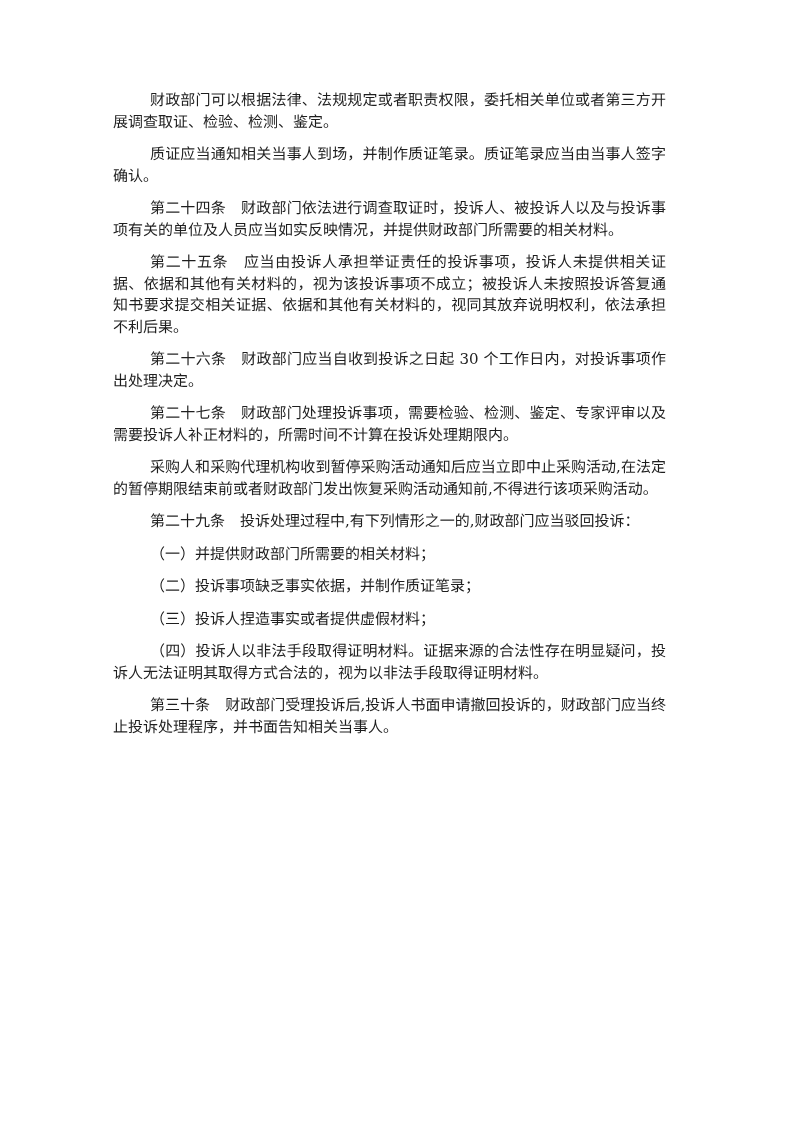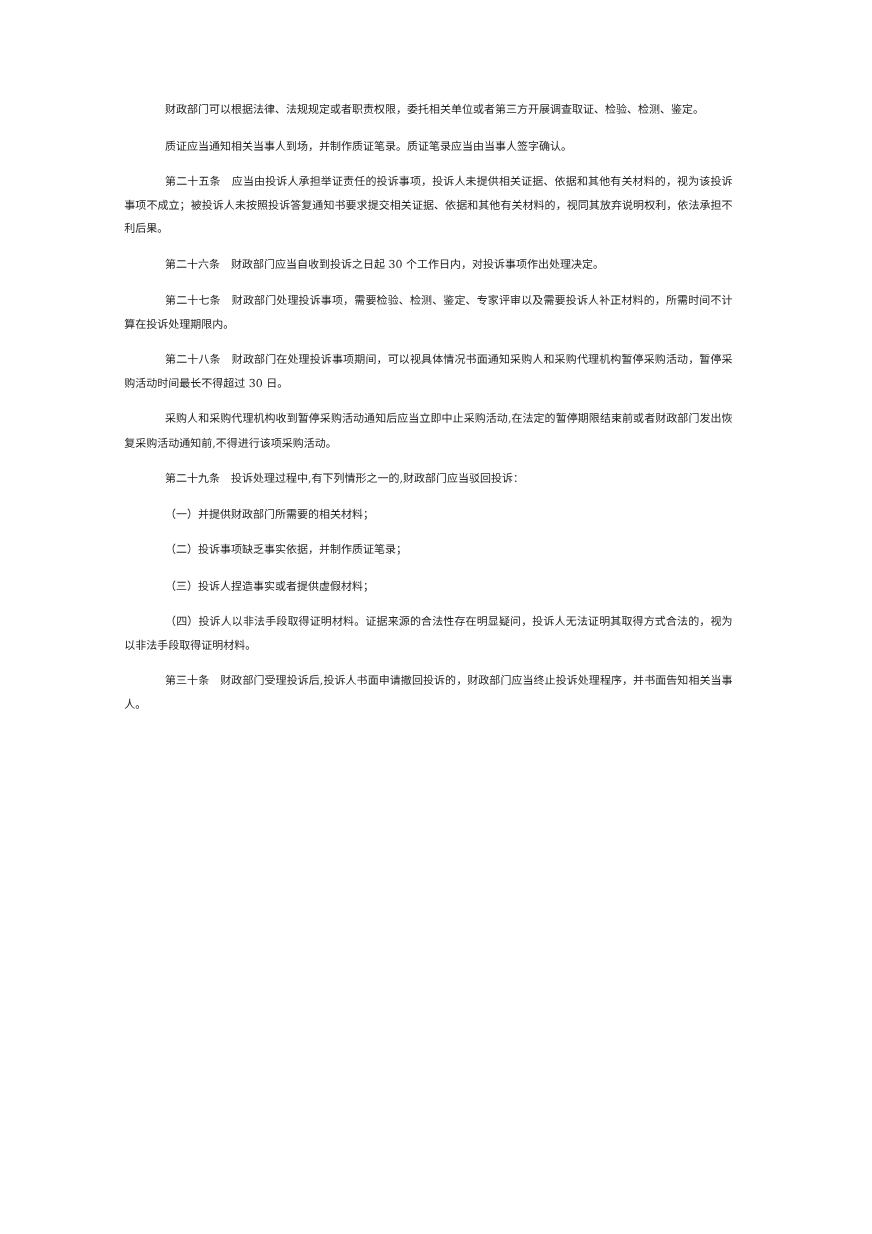--- a/index.html
+++ b/index.html
@@ -18,43 +18,43 @@
     }
     .content {
       position: absolute;
       left: 113px;
       top: 90px;
       width: 553px;
     }
     .para {
       margin: 0;
       padding: 0;
-      font-size: 10px;
+      font-size: 15px;
       line-height: 21.5px;
       text-align: justify;
       text-justify: inter-ideograph;
       text-indent: 37px;
       word-break: break-all;
       color: #1e1e1e;
     }
     .para + .para {
       margin-top: 11px;
     }
   </style>
 </head>
 <body>
 
 <div class="page">
   <div class="content">
     <p class="para">财政部门可以根据法律、法规规定或者职责权限，委托相关单位或者第三方开展调查取证、检验、检测、鉴定。</p>
     <p class="para">质证应当通知相关当事人到场，并制作质证笔录。质证笔录应当由当事人签字确认。</p>
+    <p class="para">第二十四条　财政部门依法进行调查取证时，投诉人、被投诉人以及与投诉事项有关的单位及人员应当如实反映情况，并提供财政部门所需要的相关材料。</p>
     <p class="para">第二十五条　应当由投诉人承担举证责任的投诉事项，投诉人未提供相关证据、依据和其他有关材料的，视为该投诉事项不成立；被投诉人未按照投诉答复通知书要求提交相关证据、依据和其他有关材料的，视同其放弃说明权利，依法承担不利后果。</p>
     <p class="para">第二十六条　财政部门应当自收到投诉之日起 30 个工作日内，对投诉事项作出处理决定。</p>
     <p class="para">第二十七条　财政部门处理投诉事项，需要检验、检测、鉴定、专家评审以及需要投诉人补正材料的，所需时间不计算在投诉处理期限内。</p>
-    <p class="para">第二十八条　财政部门在处理投诉事项期间，可以视具体情况书面通知采购人和采购代理机构暂停采购活动，暂停采购活动时间最长不得超过 30 日。</p>
     <p class="para">采购人和采购代理机构收到暂停采购活动通知后应当立即中止采购活动,在法定的暂停期限结束前或者财政部门发出恢复采购活动通知前,不得进行该项采购活动。</p>
     <p class="para">第二十九条　投诉处理过程中,有下列情形之一的,财政部门应当驳回投诉：</p>
     <p class="para">（一）并提供财政部门所需要的相关材料；</p>
     <p class="para">（二）投诉事项缺乏事实依据，并制作质证笔录；</p>
     <p class="para">（三）投诉人捏造事实或者提供虚假材料；</p>
     <p class="para">（四）投诉人以非法手段取得证明材料。证据来源的合法性存在明显疑问，投诉人无法证明其取得方式合法的，视为以非法手段取得证明材料。</p>
     <p class="para">第三十条　财政部门受理投诉后,投诉人书面申请撤回投诉的，财政部门应当终止投诉处理程序，并书面告知相关当事人。</p>
   </div>
 </div>
 

